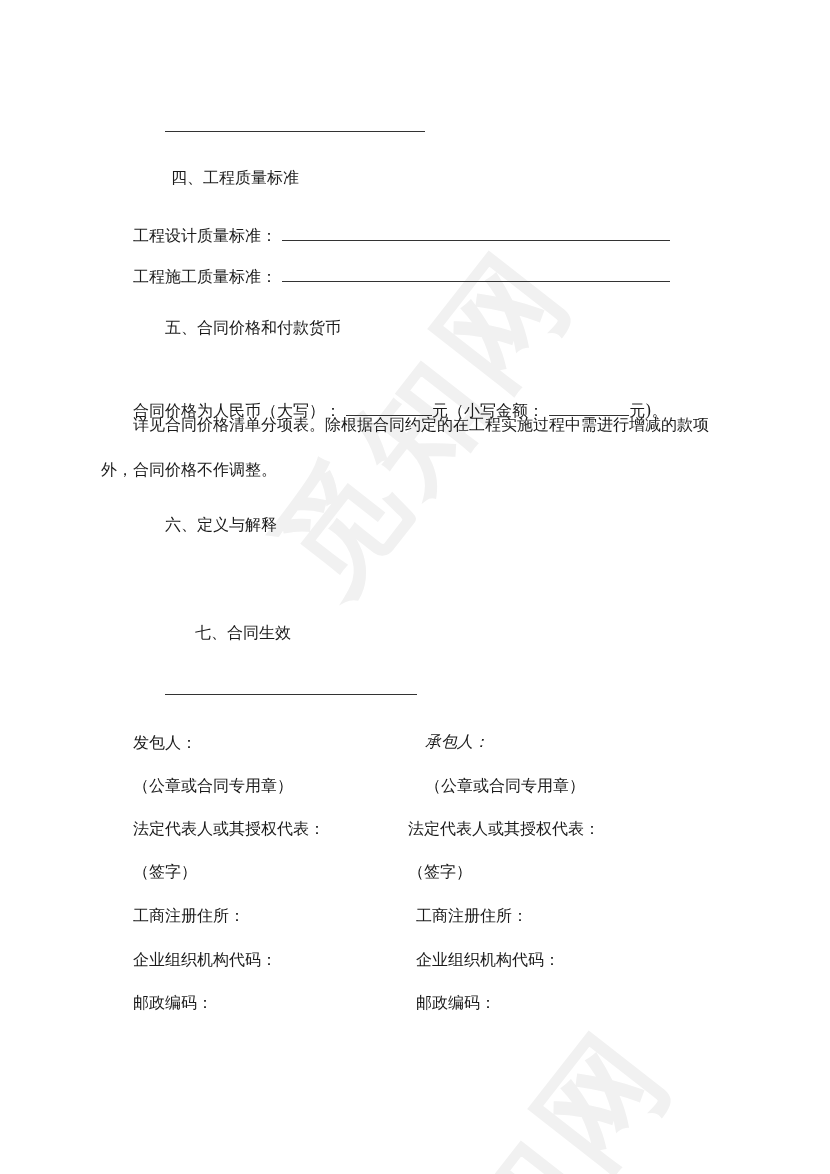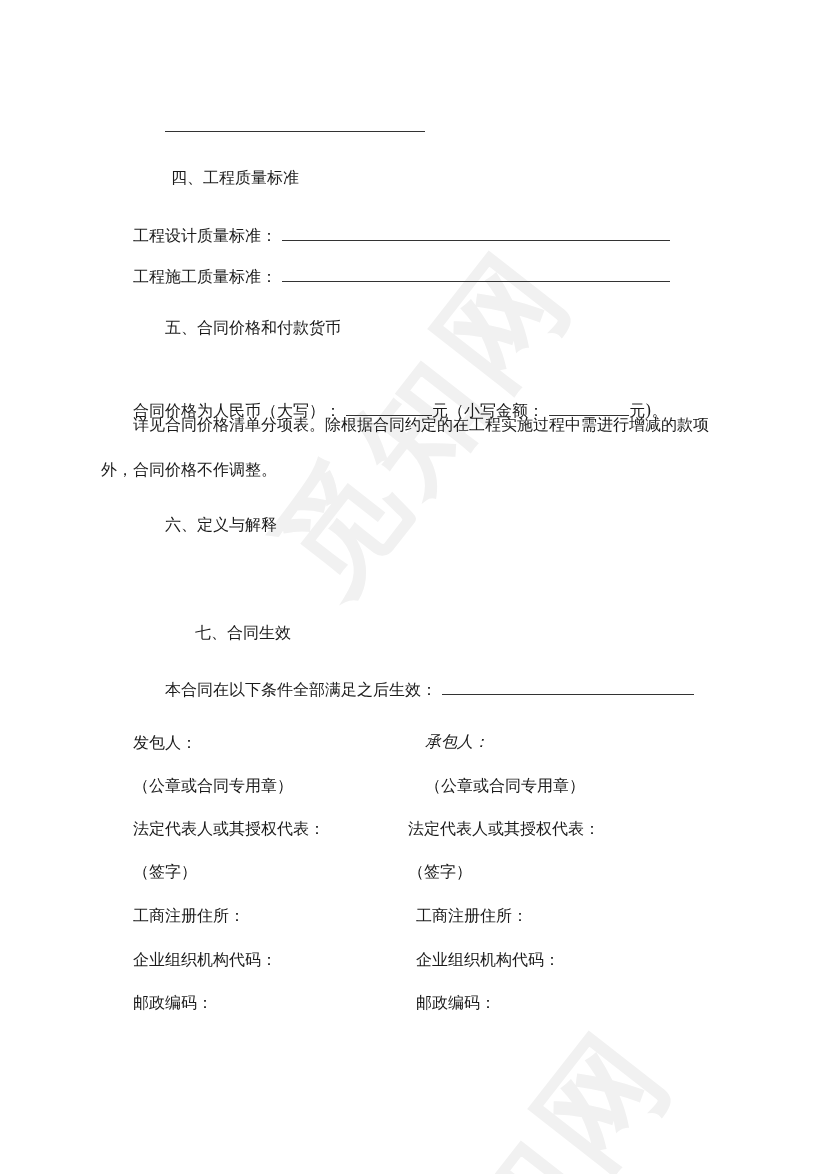--- a/index.html
+++ b/index.html
@@ -48,21 +48,20 @@
     <span class="blank" style="width:80px;"></span><span>元)。</span>
   </div>
 
   <div class="line" style="left:133px; top:414px;">详见合同价格清单分项表。除根据合同约定的在工程实施过程中需进行增减的款项</div>
   <div class="line" style="left:101px; top:459px;text-align:center;">外，合同价格不作调整。</div>
 
   <div class="line heading" style="left:165px; top:514px;">六、定义与解释</div>
 
   <div class="line heading" style="left:165px; top:622px;margin-left:30px;">七、合同生效</div>
   <div class="line" style="left:165px; top:676px;">
-    <span>本合同在以下条件全部满足之后生效：</span>
     <span class="blank" style="width:252px;"></span>
   </div>
 
   <div class="line" style="left:133px; top:732px;">发包人：</div>
   <div class="line" style="left:133px; top:775px;">（公章或合同专用章）</div>
   <div class="line" style="left:133px; top:818px;">法定代表人或其授权代表：</div>
   <div class="line" style="left:133px; top:861px;">（签字）</div>
   <div class="line" style="left:133px; top:905px;">工商注册住所：</div>
   <div class="line" style="left:133px; top:949px;">企业组织机构代码：</div>
   <div class="line" style="left:133px; top:992px;">邮政编码：</div>

